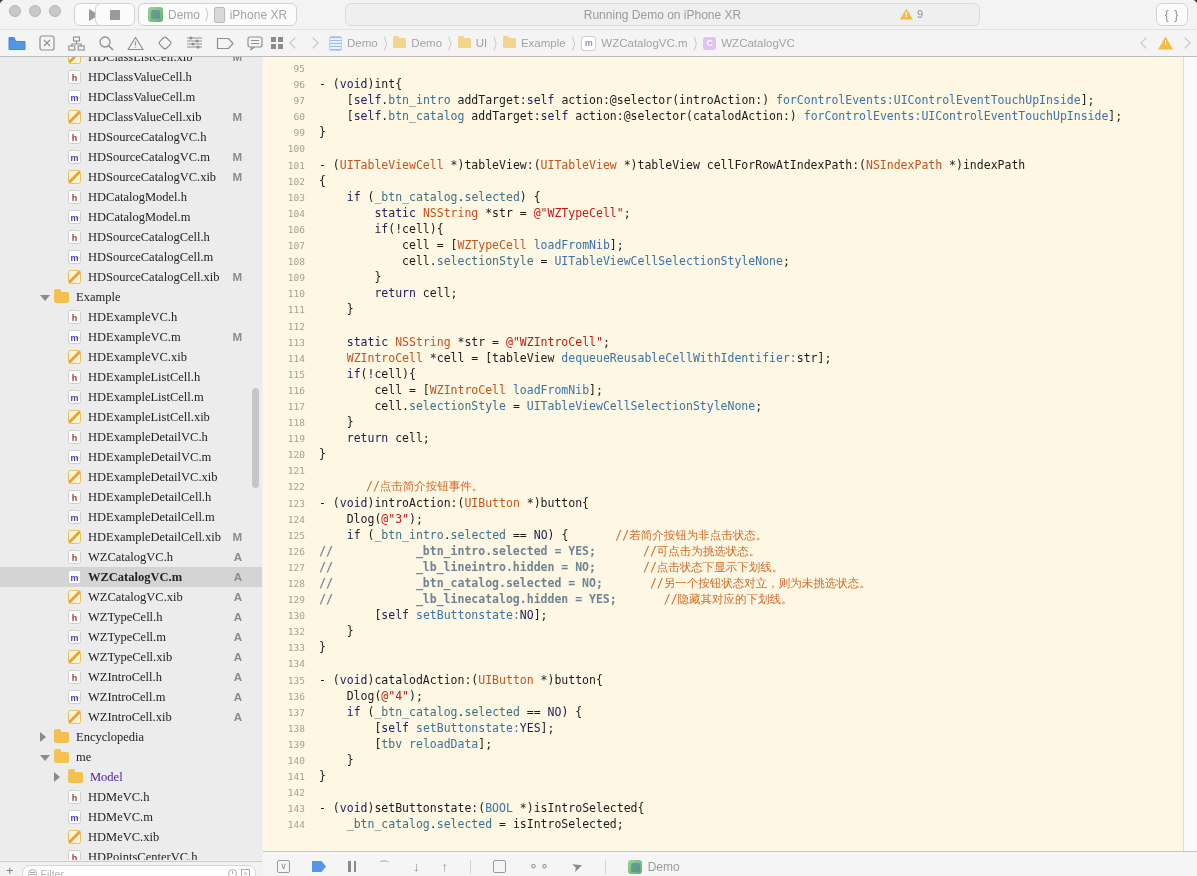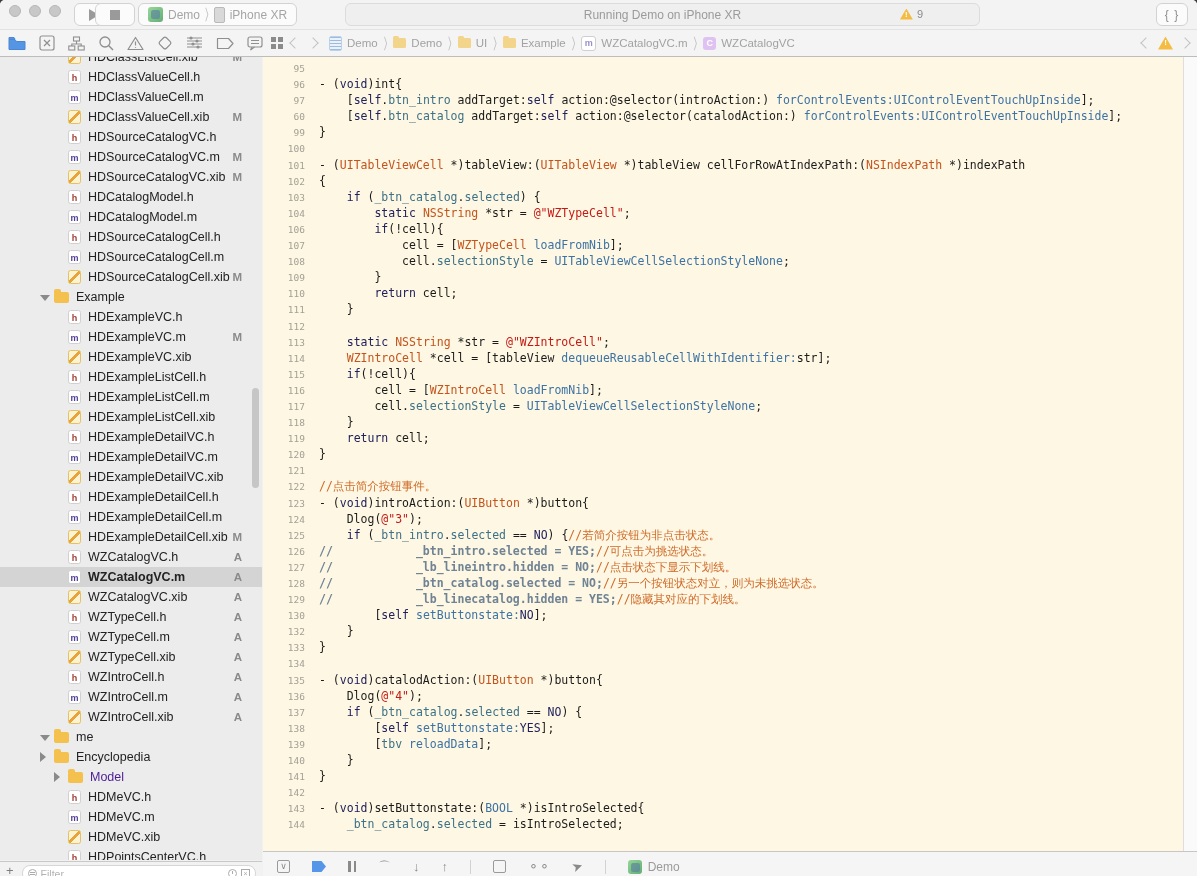--- a/index.html
+++ b/index.html
@@ -54,39 +54,39 @@
   .tri{width:0;height:0;display:inline-block;position:absolute;}
   .tri.open{border-left:5px solid transparent;border-right:5px solid transparent;border-top:6px solid #8A8A8A;margin-top:1px;}
   .tri.closed{border-top:5px solid transparent;border-bottom:5px solid transparent;border-left:6px solid #8A8A8A;}
   .fico{width:13px;height:14px;border-radius:2.5px;font:bold 9px/14px "Liberation Sans",sans-serif;text-align:center;display:inline-block;box-sizing:border-box;flex:none;}
   .fico.h{background:#fff;border:1px solid #D0D0D0;color:#A33E32;}
   .fico.m{background:#fff;border:1px solid #D0D0D0;color:#4F3E95;}
   .fico.xib{background:#FDF3D2;border:1px solid #E4C264;
       background-image:linear-gradient(135deg,transparent 42%,#E9A33B 42%,#E9A33B 58%,transparent 58%);}
   .nfold{width:15px;height:11px;background:#F4C14F;border-radius:2px;position:relative;display:inline-block;flex:none;}
   .nfold:before{content:"";position:absolute;left:0;top:-2.5px;width:7px;height:3.5px;background:#F4C14F;border-radius:2px 2px 0 0;}
-  .lbl{margin-left:7px;white-space:nowrap;}
+  .lbl{margin-left:7px;white-space:nowrap;font-family:Liberation Serif, serif;}
   .status{position:absolute;right:20px;color:#8A8A8A;font-size:11.5px;font-weight:bold;}
   #navscroll{position:absolute;right:3px;top:331px;width:7px;height:100px;background:#B9B9B9;border-radius:4px;opacity:.75;}
   #filterbar{position:absolute;left:0;bottom:0;width:262px;height:15px;border-top:1px solid #C9C9C9;background:#F2F2F2;
      display:flex;align-items:flex-start;padding:3px 6px 0 6px;box-sizing:border-box;gap:8px;}
   #plusbtn{color:#7F7F7F;font-size:13px;line-height:11px;}
   #filterfield{flex:1;height:15px;background:#fff;border:1px solid #D6D6D6;border-radius:8px;display:flex;align-items:center;
      padding:0 5px;gap:4px;color:#B3B3B3;font-size:10.5px;}
   .circicon{width:9px;height:9px;border:1px solid #ABABAB;border-radius:50%;box-sizing:border-box;position:relative;flex:none;}
   .circicon.lines:after{content:"";position:absolute;left:1px;right:1px;top:2px;height:1px;background:#ABABAB;box-shadow:0 2px 0 #ABABAB;}
   .circicon.clock:after{content:"";position:absolute;left:3px;top:1px;width:1px;height:3px;background:#ABABAB;}
   .boxx{width:9px;height:9px;border:1px solid #ABABAB;box-sizing:border-box;font:7px/7px "Liberation Sans",sans-serif;color:#ABABAB;text-align:center;flex:none;}
   #filterspacer{flex:none;display:flex;gap:4px;align-items:center;}
   
   #editor{position:absolute;left:263px;top:57px;width:920px;height:794px;background:#FDF7E3;overflow:hidden;}
   .cl{height:16.1px;white-space:pre;font-family:"DejaVu Sans Mono",monospace;font-size:11.5px;line-height:16.1px;}
   .ln{display:inline-block;width:42px;text-align:right;padding-right:14px;font-size:9.5px;color:#A3A096;font-family:"DejaVu Sans Mono",monospace;}
   .p{color:#1B1B1B;} .k{color:#21215C;} .t{color:#C4541D;} .m{color:#3D72A4;}
-  .pr{color:#3D7187;} .s{color:#C41A16;} .c{color:#CF6A28;} .cc{color:#6F8394;font-weight:bold;}
+  .pr{color:#3D7187;} .s{color:#C41A16;} .c{color:#CF6A28;margin-left:47px;} .cc{color:#6F8394;font-weight:bold;}
   #scrollstrip{position:absolute;right:0;top:57px;width:14px;height:794px;background:#FAFAFA;border-left:1px solid #DEDEDE;box-sizing:border-box;}
   
   #debugbar{position:absolute;left:263px;top:851px;width:934px;height:25px;background:#F5F5F5;border-top:1px solid #C6C6C6;box-sizing:border-box;
      display:flex;align-items:flex-start;gap:22px;padding:8px 0 0 14px;color:#8A8A8A;overflow:hidden;}
   .dbicon{font-size:13px;line-height:13px;}
   .dbbox{width:13px;height:13px;border:1px solid #9A9A9A;border-radius:2px;font-size:9px;line-height:11px;text-align:center;box-sizing:border-box;}
   .bpicon{width:14px;height:11px;background:#5596E8;clip-path:polygon(0 0,68% 0,100% 50%,68% 100%,0 100%);margin-top:1px;}
   .pauseicon{display:flex;gap:3px;margin-top:1px;}
   .pauseicon i{display:block;width:2.5px;height:11px;background:#8A8A8A;}
   .dbsep{width:1px;height:14px;background:#D2D2D2;}
@@ -382,28 +382,28 @@
           <span class="fico m" style="margin-left: 68px;">m</span>
           <span class="lbl">WZIntroCell.m</span>
           <span class="status">A</span>
         </div>
         <div class="nrow">
           <span class="fico xib" style="margin-left: 68px;"></span>
           <span class="lbl">WZIntroCell.xib</span>
           <span class="status">A</span>
         </div>
         <div class="nrow">
+          <span class="tri closed" style="left: 40px;"></span>
+          <span class="nfold" style="margin-left: 54px;"></span>
+          <span class="lbl">Encyclopedia</span>
+        </div>
+        <div class="nrow">
           <span class="tri open" style="left: 40px;"></span>
           <span class="nfold" style="margin-left: 54px;"></span>
           <span class="lbl">me</span>
-        </div>
-        <div class="nrow">
-          <span class="tri closed" style="left: 40px;"></span>
-          <span class="nfold" style="margin-left: 54px;"></span>
-          <span class="lbl">Encyclopedia</span>
         </div>
         <div class="nrow">
           <span class="tri closed" style="left: 54px;"></span>
           <span class="nfold" style="margin-left: 68px;"></span>
           <span class="lbl" style="color: #4c1d95;">Model</span>
         </div>
         <div class="nrow">
           <span class="fico h" style="margin-left: 68px;">h</span>
           <span class="lbl">HDMeVC.h</span>
         </div>

